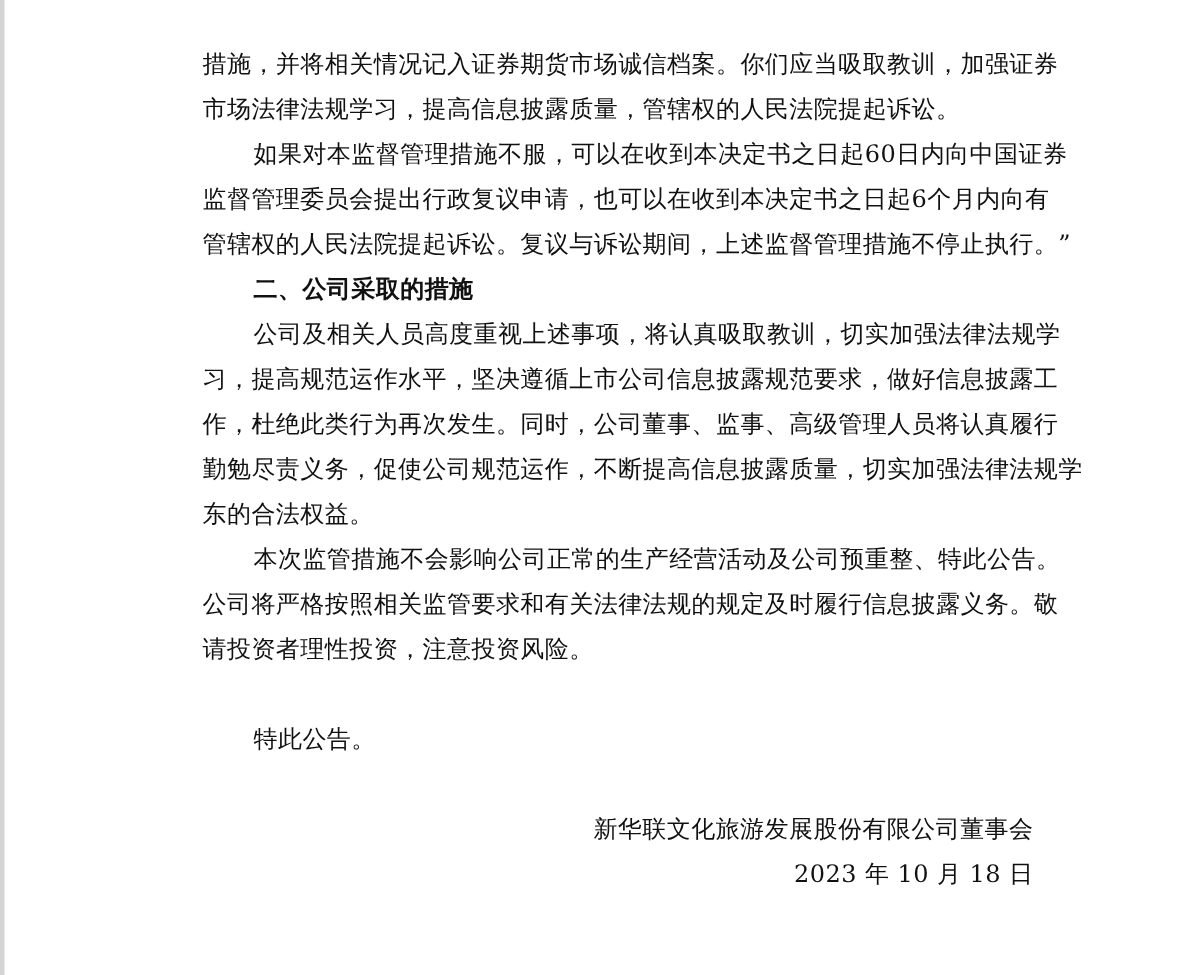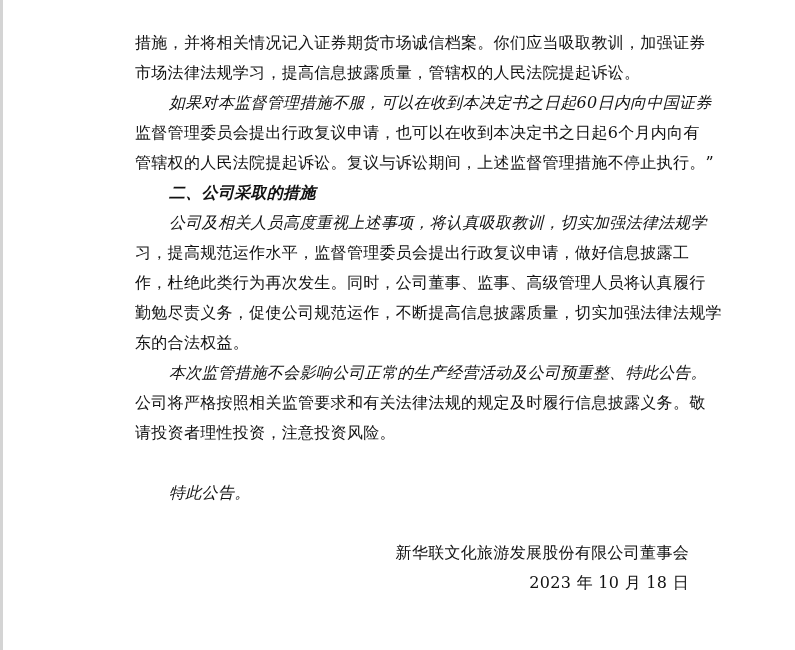--- a/index.html
+++ b/index.html
@@ -31,21 +31,20 @@
     }
     .line {
       font-size: 16px;
       line-height: 30px;
       height: 30px;
       white-space: nowrap;
       letter-spacing: 0.3px;
     }
     .indent {
       padding-left: 34px;
-      font-style: italic;
     }
     .heading {
       font-weight: bold;
       font-family: "DejaVu Sans", "Liberation Sans", sans-serif;
     }
     .gap {
       height: 30px;
     }
     .right {
       text-align: right;
@@ -59,21 +58,21 @@
 <div class="page">
   <div class="line">措施，并将相关情况记入证券期货市场诚信档案。你们应当吸取教训，加强证券</div>
   <div class="line">市场法律法规学习，提高信息披露质量，管辖权的人民法院提起诉讼。</div>
 
   <div class="line indent">如果对本监督管理措施不服，可以在收到本决定书之日起60日内向中国证券</div>
   <div class="line">监督管理委员会提出行政复议申请，也可以在收到本决定书之日起6个月内向有</div>
   <div class="line">管辖权的人民法院提起诉讼。复议与诉讼期间，上述监督管理措施不停止执行。”</div>
 
   <div class="line indent heading">二、公司采取的措施</div>
   <div class="line indent">公司及相关人员高度重视上述事项，将认真吸取教训，切实加强法律法规学</div>
-  <div class="line">习，提高规范运作水平，监督管理委员会提出行政复议申请，做好信息披露工</div>
+  <div class="line">习，提高规范运作水平，坚决遵循上市公司信息披露规范要求，做好信息披露工</div>
   <div class="line">作，杜绝此类行为再次发生。同时，公司董事、监事、高级管理人员将认真履行</div>
   <div class="line">勤勉尽责义务，促使公司规范运作，不断提高信息披露质量，切实加强法律法规学</div>
   <div class="line">东的合法权益。</div>
 
   <div class="line indent">本次监管措施不会影响公司正常的生产经营活动及公司预重整、特此公告。</div>
   <div class="line">公司将严格按照相关监管要求和有关法律法规的规定及时履行信息披露义务。敬</div>
   <div class="line">请投资者理性投资，注意投资风险。</div>
 
   <div class="gap"></div>
 

